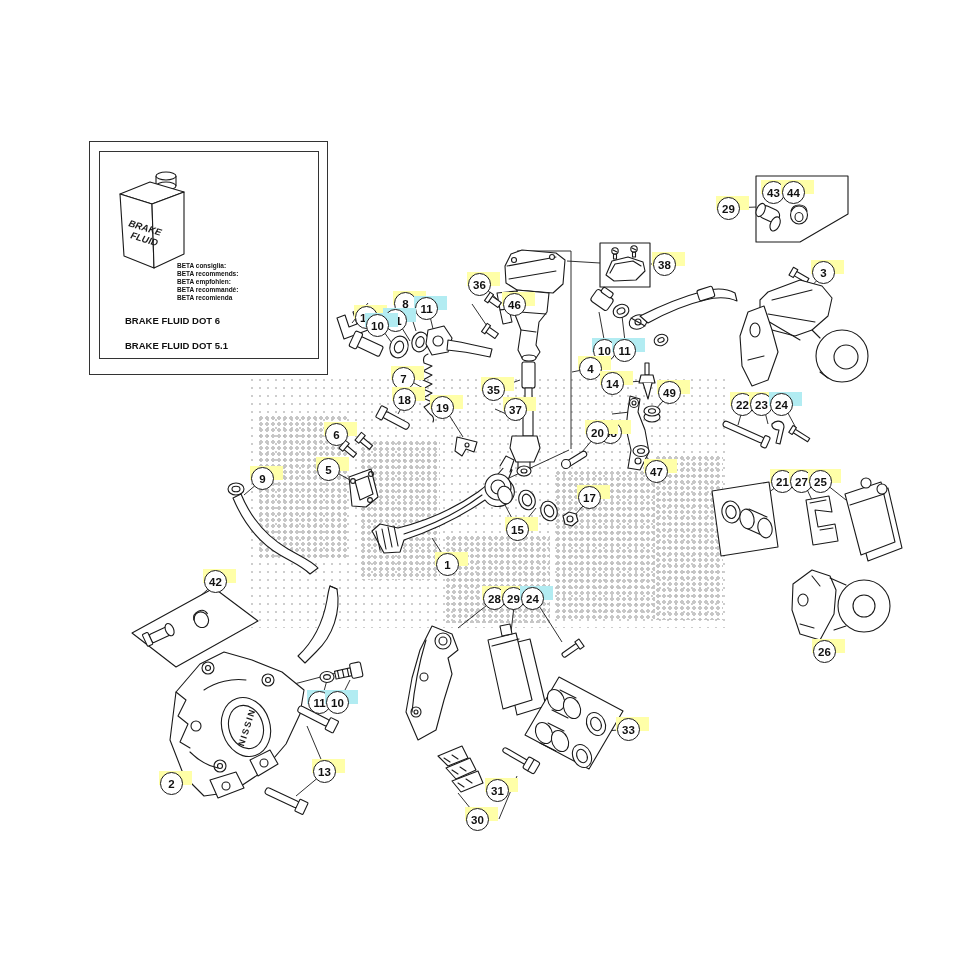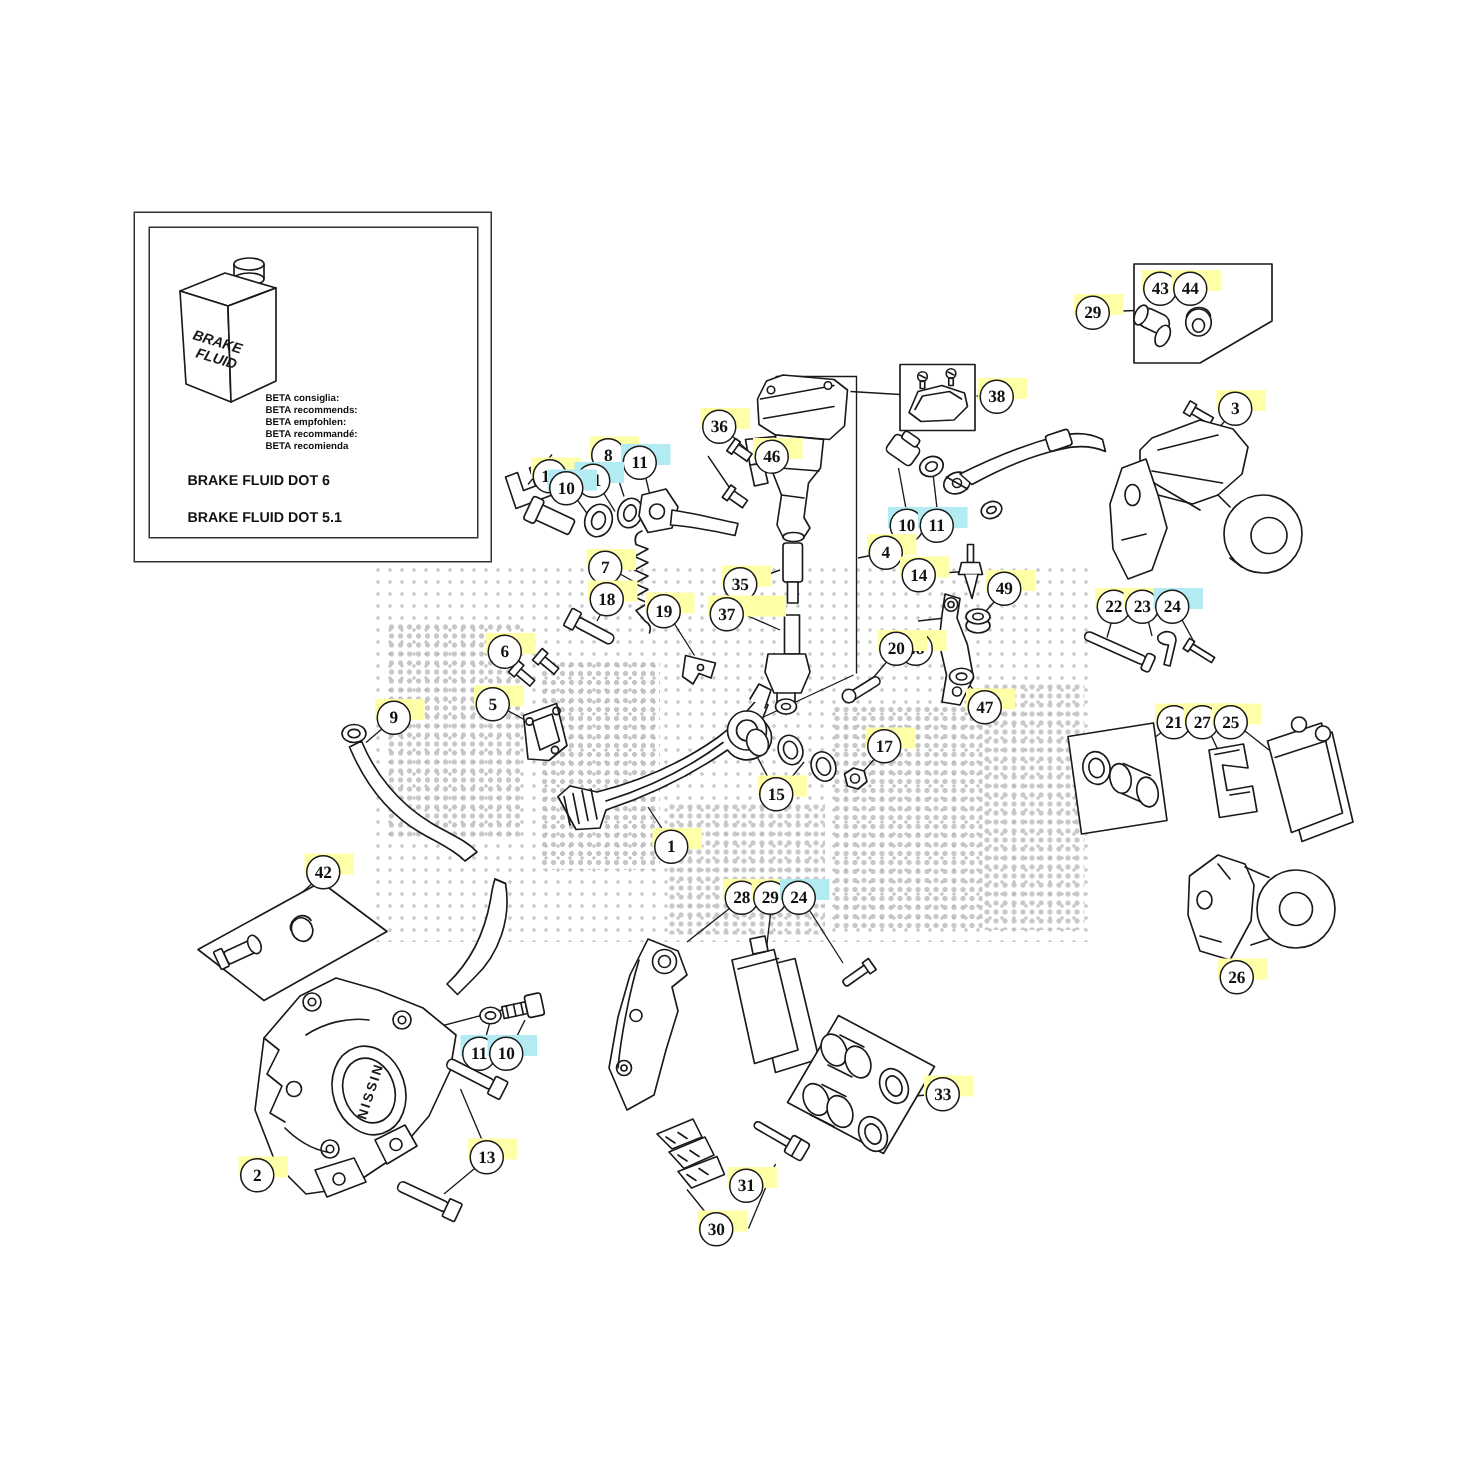--- a/index.html
+++ b/index.html
@@ -14,21 +14,21 @@
   
   .infobox{position:absolute;left:89px;top:141px;width:237px;height:232px;border:1px solid #333;background:#fff;}
   .infobox-inner{position:absolute;left:9px;top:9px;width:218px;height:206px;border:1px solid #333;}
   .fluid-list{position:absolute;left:96px;top:33px;font-size:10px;font-weight:bold;line-height:12.2px;white-space:nowrap;}
   .beta-list{position:absolute;left:77px;top:110px;font-size:6.5px;font-weight:bold;line-height:8px;white-space:nowrap;}
   .dot4{position:absolute;left:25px;top:163px;font-size:9.5px;font-weight:bold;}
   .dot51{position:absolute;left:25px;top:188px;font-size:9.5px;font-weight:bold;}
   .bottle{position:absolute;left:10px;top:8px;}
   
   #callout-layer{position:absolute;left:0;top:0;width:980px;height:980px;pointer-events:none;}
-  .callout{position:absolute;width:33px;height:14px;pointer-events:auto;font-family:Liberation Serif, serif;}
+  .callout{position:absolute;width:33px;height:14px;pointer-events:auto;}
   .hl-y{background:var(--hl-y,#ffffa8);}
   .hl-c{background:var(--hl-c,#b2ecf2);}
   .c-num{position:absolute;left:1px;top:1px;width:21px;height:21px;border:1.5px solid #1a1a1a;
          border-radius:50%;background:#fff;display:flex;align-items:center;justify-content:center;
          font-size:11.5px;font-weight:bold;color:#111;}
   .copyright{position:absolute;left:0;top:847px;width:980px;text-align:center;
              font-size:13.5px;font-weight:bold;color:#111;}
 </style>
 </head>
 <body>
@@ -541,21 +541,21 @@
       </div>
       <div class="callout hl-y" style="left: 391px; top: 366px;">
         <span class="c-num">7</span>
       </div>
       <div class="callout hl-y" style="left: 392px; top: 387px;">
         <span class="c-num">18</span>
       </div>
       <div class="callout hl-y" style="left: 481px; top: 377px;">
         <span class="c-num">35</span>
       </div>
-      <div class="callout hl-y" style="left: 472px; top: 397px; padding-left: 19px;">
+      <div class="callout hl-y" style="left: 503px; top: 397px;">
         <span class="c-num">37</span>
       </div>
       <div class="callout hl-y" style="left: 430px; top: 395px;">
         <span class="c-num">19</span>
       </div>
       <div class="callout hl-y" style="left: 324px; top: 422px;">
         <span class="c-num">6</span>
       </div>
       <div class="callout hl-y" style="left: 316px; top: 457px;">
         <span class="c-num">5</span>

